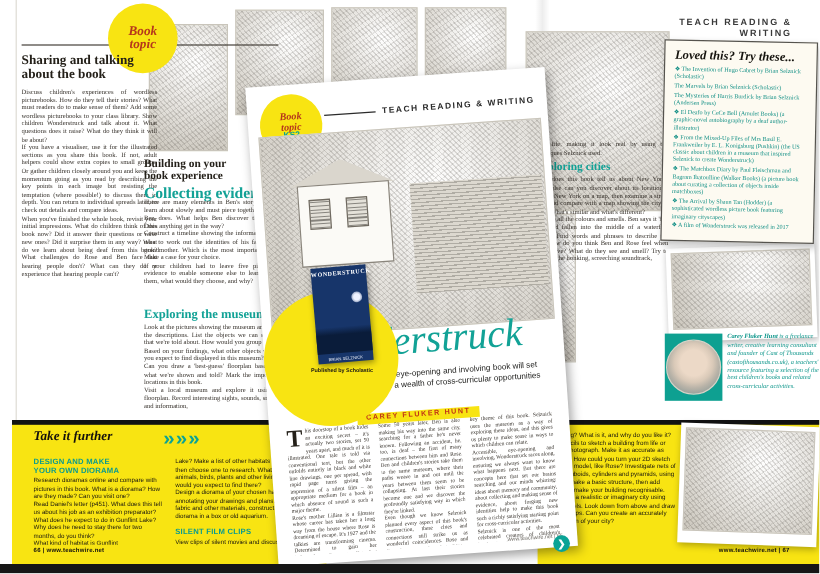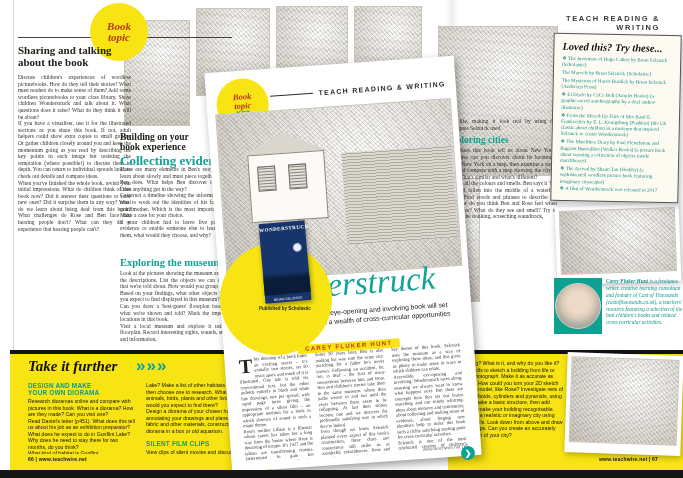--- a/index.html
+++ b/index.html
@@ -101,21 +101,21 @@
   <div class="abs body-ser just prel clip" style="left:120px;top:166px;width:113px;height:88px;z-index:2;">There are many elements in Ben's story that we learn about slowly and must piece together, just as Ben does. What helps Ben discover the truth? Does anything get in the way?
 Construct a timeline showing the information Ben uses to work out the identities of his father and grandmother. Which is the most important clue? Make a case for your choice.
 If your children had to leave five pieces of evidence to enable someone else to learn about them, what would they choose, and why?</div>
 
   <div class="abs h-teal" style="left:120px;top:257px;width:113px;font-size:10.5px;z-index:2;">Exploring the museum</div>
   <div class="abs body-ser just prel clip" style="left:120px;top:270px;width:113px;height:84px;z-index:2;">Look at the pictures showing the museum and read the descriptions. List the objects we can see, or that we're told about. How would you group them? Based on your findings, what other objects would you expect to find displayed in this museum?
 Can you draw a 'best-guess' floorplan based on what we're shown and told? Mark the important locations in this book.
 Visit a local museum and explore it using a floorplan. Record interesting sights, sounds, smells and information,</div>
 
   <div class="abs" style="left:10px;top:350px;width:262px;height:116px;background:#f8e412;border-top:4px solid #121212;z-index:2;"></div>
-  <div class="abs ser" style="left:28px;top:358px;font-style:italic;font-weight:bold;font-size:15px;color:#14110c;z-index:3;">Take it further</div>
+  <div class="abs ser" style="left:28px;top:358px;font-style:italic;font-weight:bold;font-size:11px;color:#14110c;z-index:3;">Take it further</div>
   <div class="abs" style="left:136px;top:356px;font-size:17px;font-weight:bold;color:#0aa396;letter-spacing:1px;z-index:3;">»»»</div>
   <div class="abs yhead prel" style="left:28px;top:382px;width:110px;z-index:3;">DESIGN AND MAKE
 YOUR OWN DIORAMA</div>
   <div class="abs body-sans-y prel clip" style="left:28px;top:398px;width:110px;height:56px;z-index:3;">Research dioramas online and compare with pictures in this book. What is a diorama? How are they made? Can you visit one?
 Read Daniel's letter (p451). What does this tell us about his job as an exhibition preparator? What does he expect to do in Gunflint Lake? Why does he need to stay there for two months, do you think?
 What kind of habitat is Gunflint</div>
   <div class="abs body-sans-y prel clip" style="left:146px;top:382px;width:112px;height:56px;z-index:3;">Lake? Make a list of other habitats and discuss, then choose one to research. What kind of animals, birds, plants and other living things would you expect to find there?
 Design a diorama of your chosen habitat, annotating your drawings and plans. Using card, fabric and other materials, construct a model diorama in a box or old aquarium.</div>
   <div class="abs yhead" style="left:146px;top:440px;width:112px;z-index:3;">SILENT FILM CLIPS</div>
   <div class="abs body-sans-y clip" style="left:146px;top:449px;width:112px;height:12px;z-index:3;">View clips of silent movies and discuss...</div>

